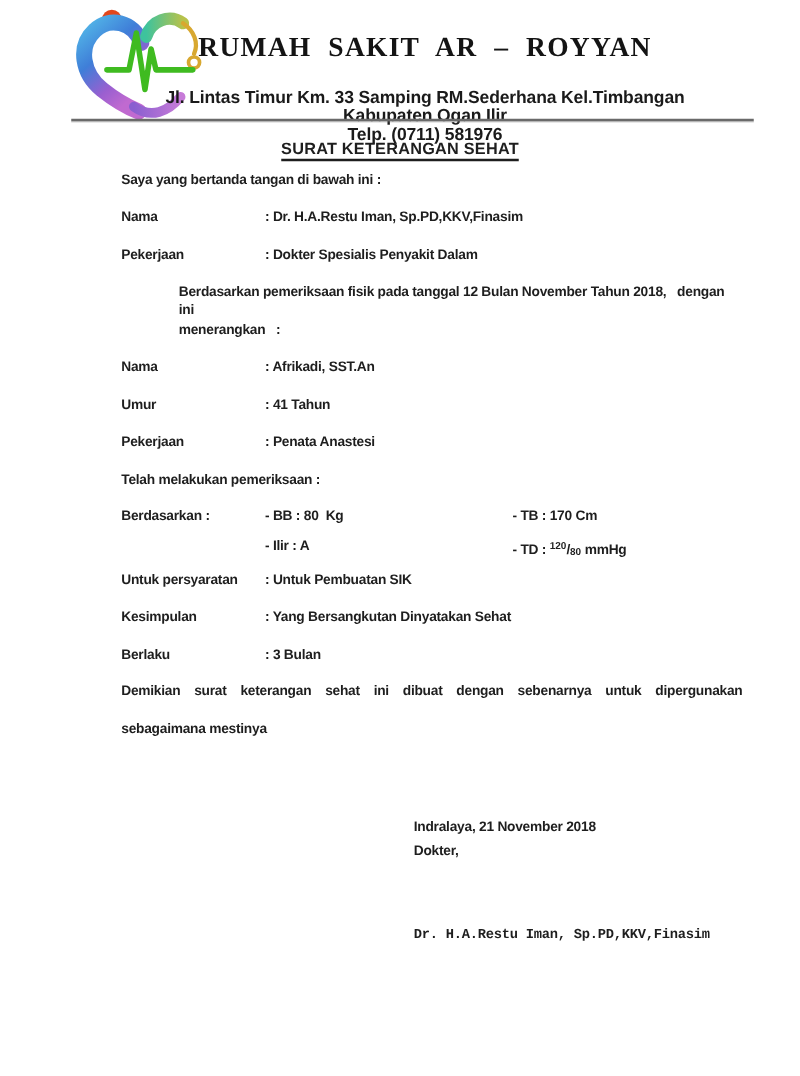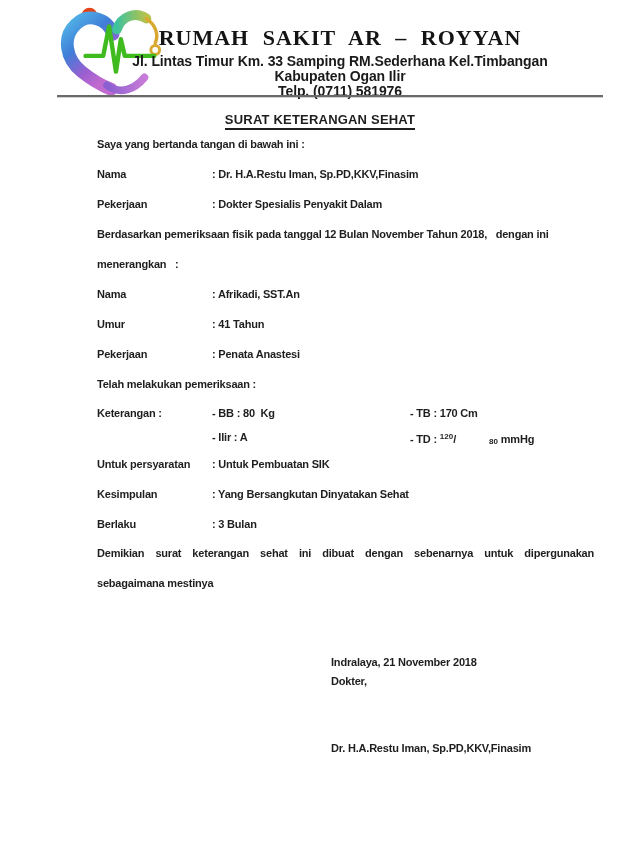--- a/index.html
+++ b/index.html
@@ -5,21 +5,21 @@
   html,body{margin:0;padding:0;background:#ffffff;}
   .page{
     position:relative;width:640px;height:861px;background:#ffffff;overflow:hidden;
     font-family:"Liberation Sans",sans-serif;color:#1e1e1e;font-weight:700;
   }
   
   .logo{position:absolute;left:60px;top:4px;width:108px;height:92px;}
   .header-text{position:absolute;left:50px;top:25px;width:580px;text-align:center;}
   .hospital-name{
     font-family:"Liberation Serif",serif;font-size:22px;font-weight:700;
-    letter-spacing:1px;word-spacing:7px;color:#141414;margin-bottom:3px;white-space:nowrap;
+    letter-spacing:1px;word-spacing:7px;color:#141414;margin-bottom:19px;white-space:nowrap;
   }
   .addr{font-size:14px;line-height:15px;letter-spacing:-0.1px;color:#1a1a1a;}
   .header-rule{
     position:absolute;left:57px;top:95px;width:546px;height:0;
     border-top:2px solid #6a6a6a;box-shadow:0 1px 0 rgba(120,120,120,.35);
   }
   
   .doc-title{position:absolute;left:0;top:110px;width:640px;text-align:center;}
   .doc-title span{
     display:inline-block;font-size:13px;letter-spacing:0.2px;
@@ -32,30 +32,30 @@
   }
   .line{height:30px;white-space:pre;}
   .line.h29{height:29px;}
   .line.h27{height:27px;}
   .line.h24{height:24px;}
   .row{display:flex;justify-content:center;}
   .lbl{width:115px;flex:0 0 115px;}
   .val{flex:1;white-space:pre;}
   .ket-col2{width:198px;flex:0 0 198px;white-space:pre;}
   .ket-col3{flex:1;white-space:pre;}
-  .wrap{white-space:pre-wrap;}
+  .wrap{white-space:pre-wrap;margin-left:46px;}
   .justify-last{white-space:normal;text-align:justify;text-align-last:justify;}
   .frac-top{font-size:8px;vertical-align:4px;letter-spacing:0;}
-  .frac-bot{font-size:8px;vertical-align:-1px;letter-spacing:0;padding-left:33px;}
+  .frac-bot{font-size:8px;vertical-align:-1px;letter-spacing:0;}
   
   .signature{
     position:absolute;left:331px;top:653px;font-size:11px;
     letter-spacing:-0.2px;line-height:19px;
   }
-  .sig-name{margin-top:48px;white-space:nowrap;}
+  .sig-name{margin-top:48px;white-space:nowrap;font-family:Liberation Mono, monospace;}
 </style>
 </head>
 <body>
 
 <div class="page">
 
   <svg class="logo" viewBox="0 0 110 92">
     <defs>
       <linearGradient id="lgLeft" x1="0" y1="0" x2="0.55" y2="1">
         <stop offset="0" stop-color="#53b7e8"></stop>
@@ -118,21 +118,21 @@
       <span class="val">: 41 Tahun</span>
     </div>
     <div class="line row">
       <span class="lbl">Pekerjaan</span>
       <span class="val">: Penata Anastesi</span>
     </div>
 
     <div class="line h29">Telah melakukan pemeriksaan :</div>
 
     <div class="line h24 row">
-      <span class="lbl">Keterangan :</span>
+      <span class="lbl">Berdasarkan :</span>
       <span class="ket-col2">- BB : 80  Kg</span>
       <span class="ket-col3">- TB : 170 Cm</span>
     </div>
     <div class="line h27 row">
       <span class="lbl"></span>
       <span class="ket-col2">- Ilir : A</span>
       <span class="ket-col3"><span>- TD : </span><span class="frac-top">120</span><span>/</span><span class="frac-bot">80</span><span> mmHg</span></span>
     </div>
 
     <div class="line row">

